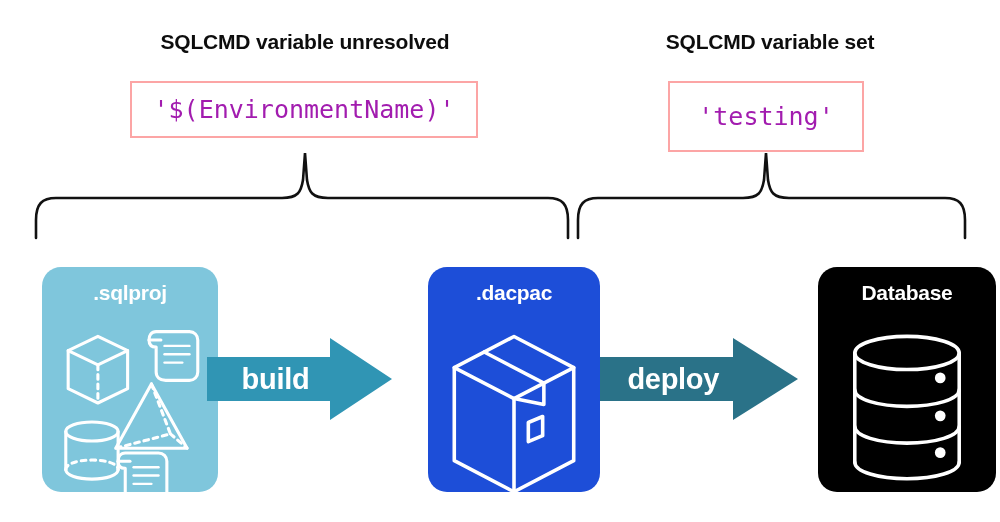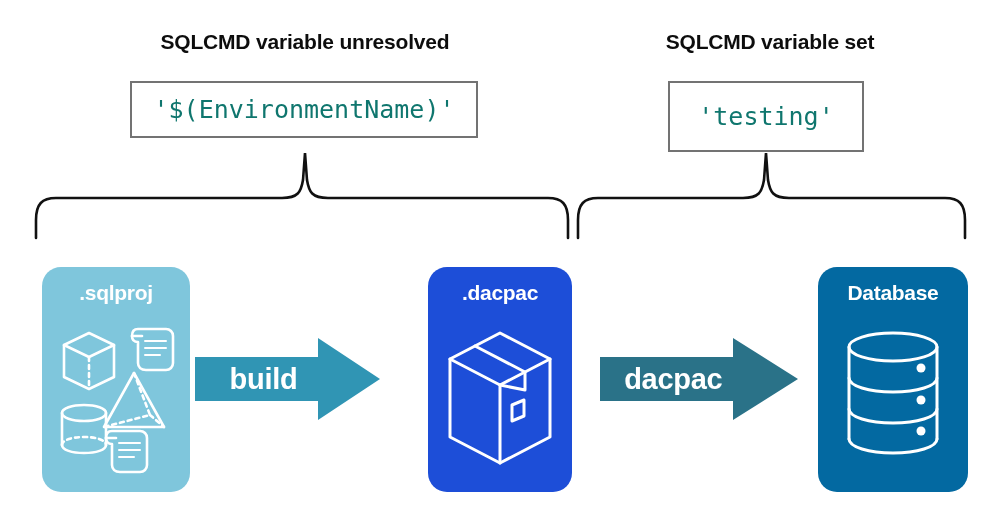--- a/index.html
+++ b/index.html
@@ -27,45 +27,46 @@
     text-align: center;
     white-space: nowrap;
   }
   #heading-left  { left: 35px;  top: 30px; width: 540px; }
   #heading-right { left: 575px; top: 30px; width: 390px; }
 
   
   .codebox {
     position: absolute;
     box-sizing: border-box;
-    border: 2px solid #737373;
+    border: 2px solid #fca5a5;
     background: #ffffff;
     display: flex;
     align-items: center;
     justify-content: center;
     font-family: "DejaVu Sans Mono", "Liberation Mono", monospace;
     font-size: 25px;
-    color: #0f766e;
+    color: #a21caf;
     white-space: nowrap;
   }
   #codebox-left  { left: 130px; top: 81px; width: 348px; height: 57px; }
   #codebox-right { left: 668px; top: 81px; width: 196px; height: 71px; }
 
   
   #braces {
     position: absolute;
     left: 0; top: 140px;
     width: 1000px; height: 110px;
   }
 
   
   .stagebox {
     position: absolute;
     border-radius: 19px;
     overflow: hidden;
+    padding-left: 28px;
   }
   .stagebox .boxlabel {
     position: absolute;
     top: 14px;
     left: 0;
     width: 100%;
     text-align: center;
     font-family: "Liberation Sans", sans-serif;
     font-weight: bold;
     font-size: 21px;
@@ -75,21 +76,21 @@
   }
   .stagebox .boxart {
     position: absolute;
     left: 0;
     top: 48px;
     width: 100%;
   }
 
   #box-sqlproj  { left: 42px;  top: 267px; width: 148px; height: 225px; background: #7FC6DC; }
   #box-dacpac   { left: 428px; top: 267px; width: 144px; height: 225px; background: #1d4ed8; }
-  #box-database { left: 818px; top: 267px; width: 150px; height: 225px; background: #0369a1; }
+  #box-database { left: 818px; top: 267px; width: 150px; height: 225px; background: #000000; }
 
   
   .arrow {
     position: absolute;
   }
   .arrow .arrowlabel {
     position: absolute;
     left: 0;
     top: 0;
     width: 74%;
@@ -98,21 +99,21 @@
     align-items: center;
     justify-content: center;
     font-family: "Liberation Sans", sans-serif;
     font-weight: bold;
     font-size: 29px;
     color: #ffffff;
     letter-spacing: -0.3px;
     pointer-events: none;
     white-space: nowrap;
   }
-  #arrow-build  { left: 195px; top: 336px; width: 185px; height: 86px; }
+  #arrow-build  { left: 207px; top: 336px; width: 185px; height: 86px; }
   #arrow-deploy { left: 600px; top: 336px; width: 198px; height: 86px; }
 </style>
 </head>
 <body>
 
 <div id="stage">
 
   <div class="heading" id="heading-right">SQLCMD variable set</div>
 
   <div class="heading" id="heading-left">SQLCMD variable unresolved</div>
@@ -207,21 +208,21 @@
         <path d="M 47,31 L 97,57 L 97,75 L 72,70"></path>
         <path d="M 84,90 L 96,85 L 96,101 L 84,106 Z"></path>
       </g>
     </svg>
   </div>
 
   <div class="arrow" id="arrow-deploy">
     <svg viewBox="0 0 198 86" width="198" height="86">
       <path d="M 0,21 L 133,21 L 133,2 L 198,43 L 133,84 L 133,65 L 0,65 Z" fill="#2A7288"></path>
     </svg>
-    <div class="arrowlabel">dacpac</div>
+    <div class="arrowlabel">deploy</div>
   </div>
 
   <div class="stagebox" id="box-database">
     <div class="boxlabel">Database</div>
     <svg class="boxart" viewBox="0 0 150 175">
       <g fill="none" stroke="#ffffff" stroke-width="3" stroke-linejoin="round" stroke-linecap="round">
         <ellipse cx="75" cy="32" rx="44" ry="14"></ellipse>
         <path d="M 31,32 L 31,124"></path>
         <path d="M 119,32 L 119,124"></path>
         <path d="M 31,124 C 31,132 51,138 75,138 C 99,138 119,132 119,124"></path>

